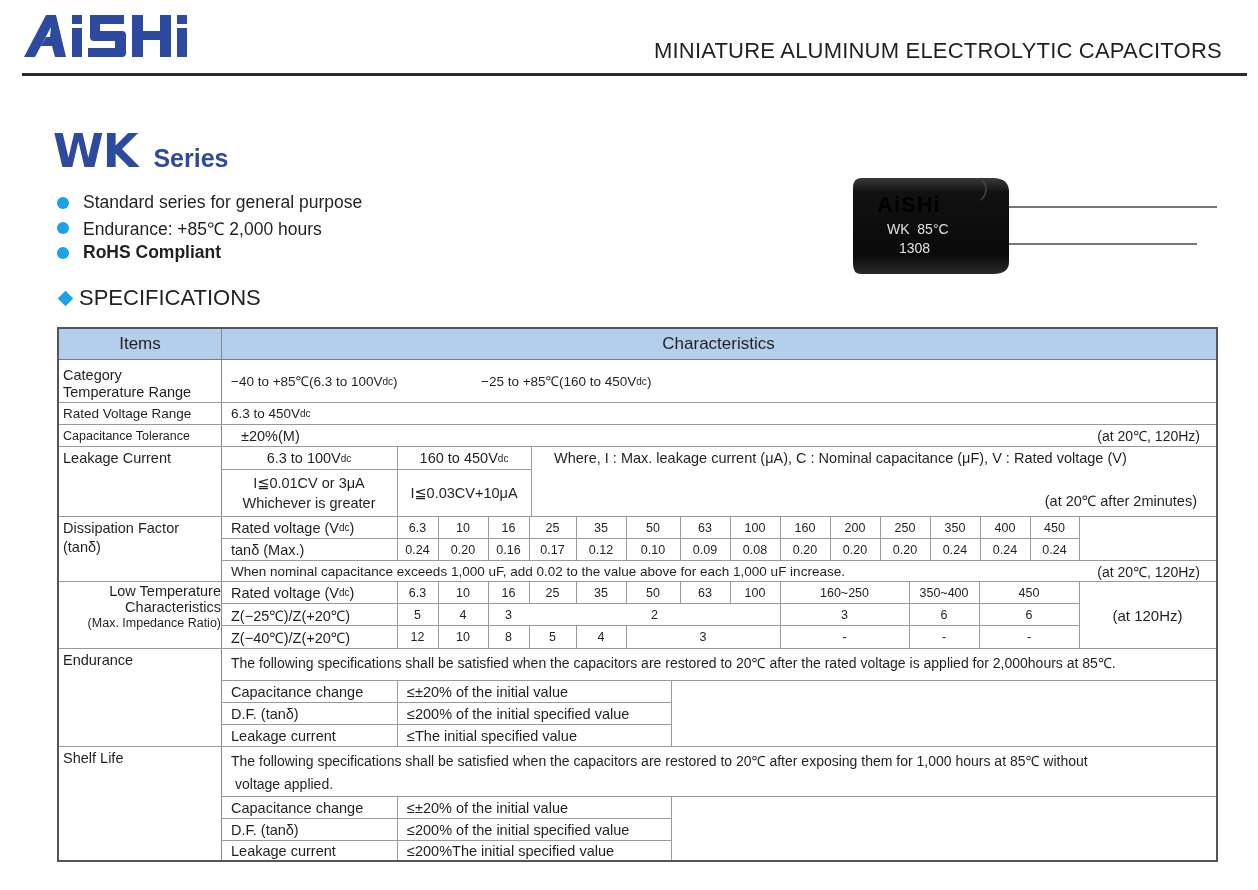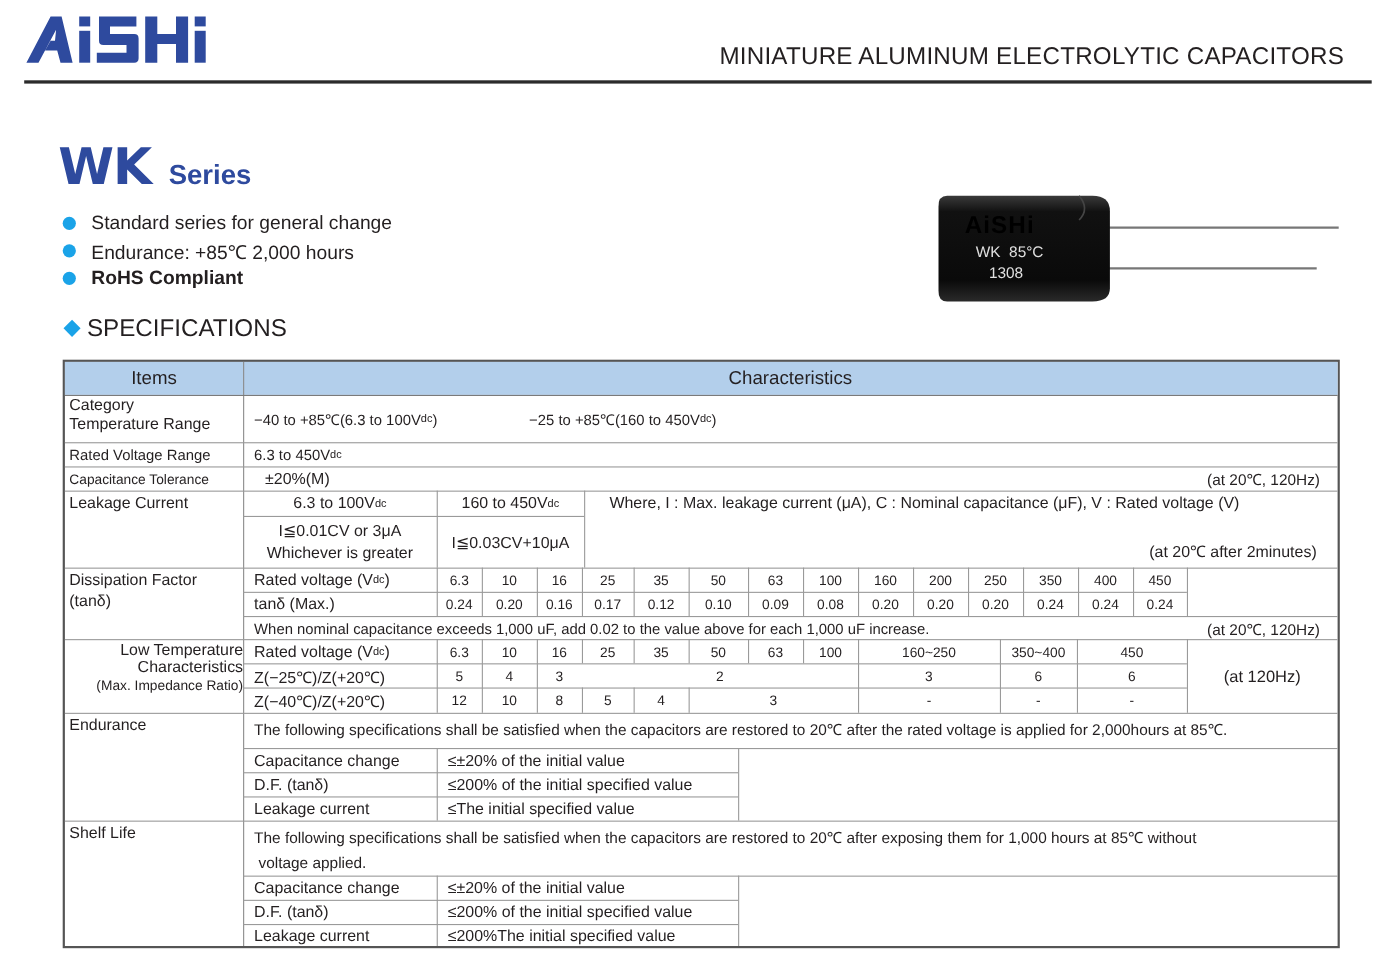--- a/index.html
+++ b/index.html
@@ -43,21 +43,21 @@
 <div class="abs hdr-title">MINIATURE ALUMINUM ELECTROLYTIC CAPACITORS</div>
 <div class="abs hdr-rule"></div>
 
 <div class="abs series">
   <span class="wk">WK</span><span class="sr">Series</span>
 </div>
 
 <div class="abs bullets">
   <div class="bullet">
     <span class="dot"></span>
-    <span class="t">Standard series for general change</span>
+    <span class="t">Standard series for general purpose</span>
   </div>
   <div class="bullet">
     <span class="dot"></span>
     <span class="t">Endurance: +85℃  2,000 hours</span>
   </div>
   <div class="bullet bold">
     <span class="dot"></span>
     <span class="t">RoHS Compliant</span>
   </div>
 </div>
@@ -97,21 +97,21 @@
 
   <div class="hl" style="left:0;top:30px;width:1157px;background:#7a7a7a"></div>
   <div class="hl" style="left:0;top:73px;width:1157px"></div>
   <div class="hl" style="left:0;top:95px;width:1157px"></div>
   <div class="hl" style="left:0;top:117px;width:1157px"></div>
   <div class="hl" style="left:0;top:187px;width:1157px"></div>
   <div class="hl" style="left:0;top:252px;width:1157px"></div>
   <div class="hl" style="left:0;top:319px;width:1157px"></div>
   <div class="hl" style="left:0;top:417px;width:1157px"></div>
 
-  <div class="cell" style="left:4px;top:32px;width:158px;height:40px;flex-direction:column;align-items:flex-start;justify-content:flex-start;line-height:17px">
+  <div class="cell" style="left:4px;top:32px;width:158px;height:40px;flex-direction:column;align-items:flex-start;justify-content:flex-end;line-height:17px">
     <span>Category</span>
     <span>Temperature Range</span>
   </div>
   <div class="cell" style="left:172px;top:31px;height:42px;font-size:13.5px">
     <span>−40 to +85℃(6.3 to 100V</span>
       <sub class="dc">dc</sub>
       <span>)</span>
   </div>
   <div class="cell" style="left:422px;top:31px;height:42px;font-size:13.5px">
     <span>−25 to +85℃(160 to 450V</span>

